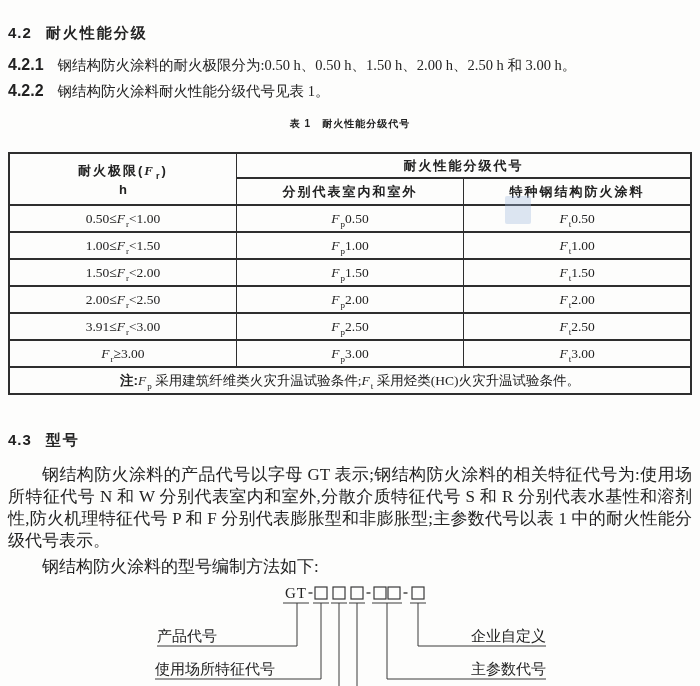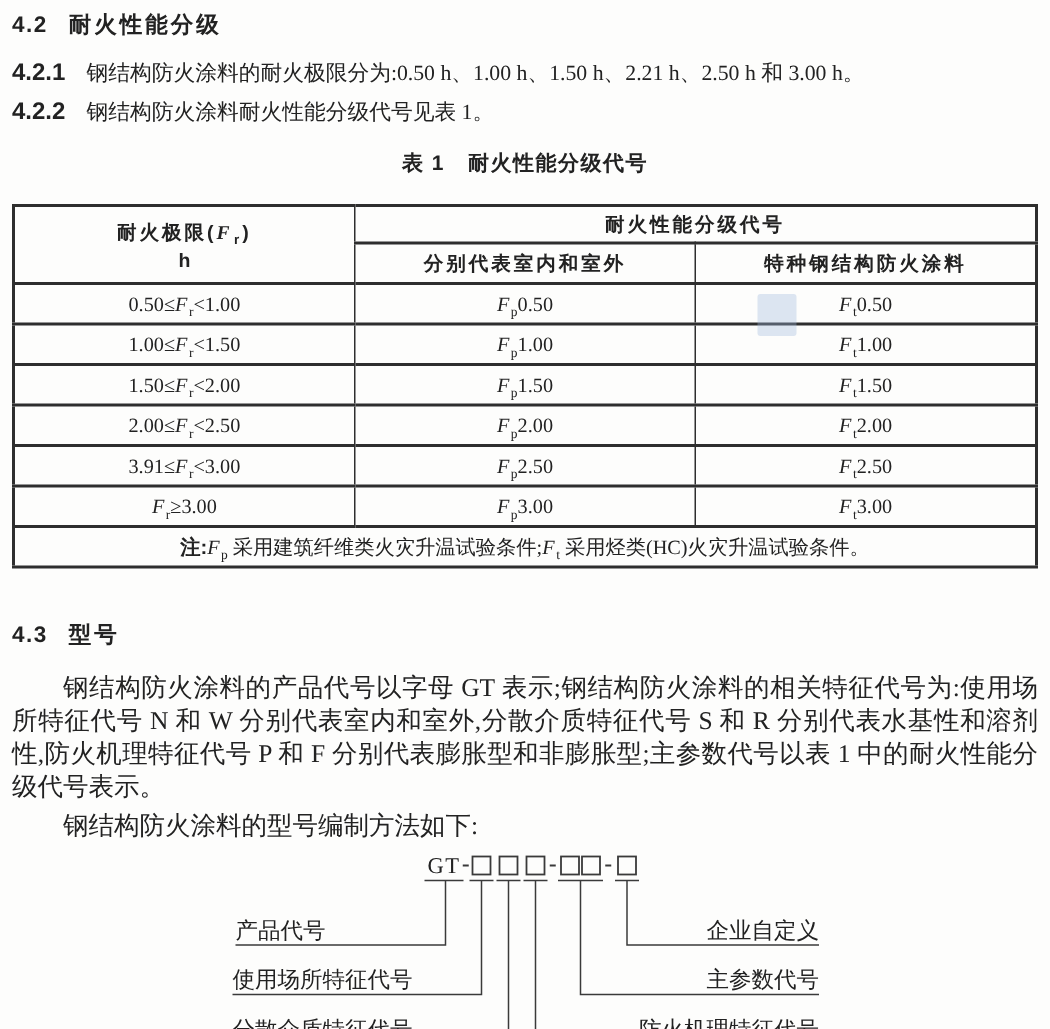--- a/index.html
+++ b/index.html
@@ -1,20 +1,20 @@
 <!DOCTYPE html>
 <html style="--text: #222222; --line: #2e2e2e; --watermark: #9db8dd;"><head>
 <meta charset="utf-8">
 <style>
   html,body{margin:0;padding:0;background:#fff;}
   .page{
     position:relative;
     width:700px;height:686px;
     box-sizing:border-box;
-    padding:6px 8px 0 8px;
+    padding:22px 8px 0 8px;
     background:#fdfdfc;
     color:var(--text,#222);
     overflow:hidden;
     font-family:"Liberation Serif","DejaVu Serif",serif;
   }
   .heading{
     font-family:"Liberation Sans","DejaVu Sans",sans-serif;
     font-weight:bold;font-size:15px;line-height:18px;
     margin-top:2px;
   }
@@ -24,21 +24,21 @@
   .clause.c1{margin-top:13px;}
   .clause.c2{margin-top:6px;}
   .cnum{
     font-family:"Liberation Sans","DejaVu Sans",sans-serif;
     font-weight:bold;font-size:16px;margin-right:14px;
   }
   .caption{
     margin-top:13px;height:20px;line-height:20px;
     text-align:center;
     font-family:"Liberation Sans","DejaVu Sans",sans-serif;
-    font-weight:bold;font-size:14px;letter-spacing:1px;
+    font-weight:bold;font-size:10px;letter-spacing:1px;
   }
   .caption .cap-label{margin-right:1.1em;}
   table.cls{
     margin-top:18px;width:100%;
     border-collapse:collapse;
     border:2px solid var(--line,#2e2e2e);
     table-layout:fixed;
   }
   table.cls th,table.cls td{
     border:1px solid var(--line,#2e2e2e);
@@ -88,21 +88,21 @@
 </head>
 <body>
 
 <div class="page">
 
   <div class="heading">
     <span class="hnum">4.2</span><span class="htitle">耐火性能分级</span>
   </div>
 
   <p class="clause c1">
-    <span class="cnum">4.2.1</span><span>钢结构防火涂料的耐火极限分为:0.50 h、1.00 h、1.50 h、2.21 h、2.50 h 和 3.00 h。</span>
+    <span class="cnum">4.2.1</span><span>钢结构防火涂料的耐火极限分为:0.50 h、0.50 h、1.50 h、2.00 h、2.50 h 和 3.00 h。</span>
   </p>
 
   <p class="clause c2">
     <span class="cnum">4.2.2</span><span>钢结构防火涂料耐火性能分级代号见表 1。</span>
   </p>
 
   <div class="caption">
     <span class="cap-label">表 1</span><span>耐火性能分级代号</span>
   </div>
 

